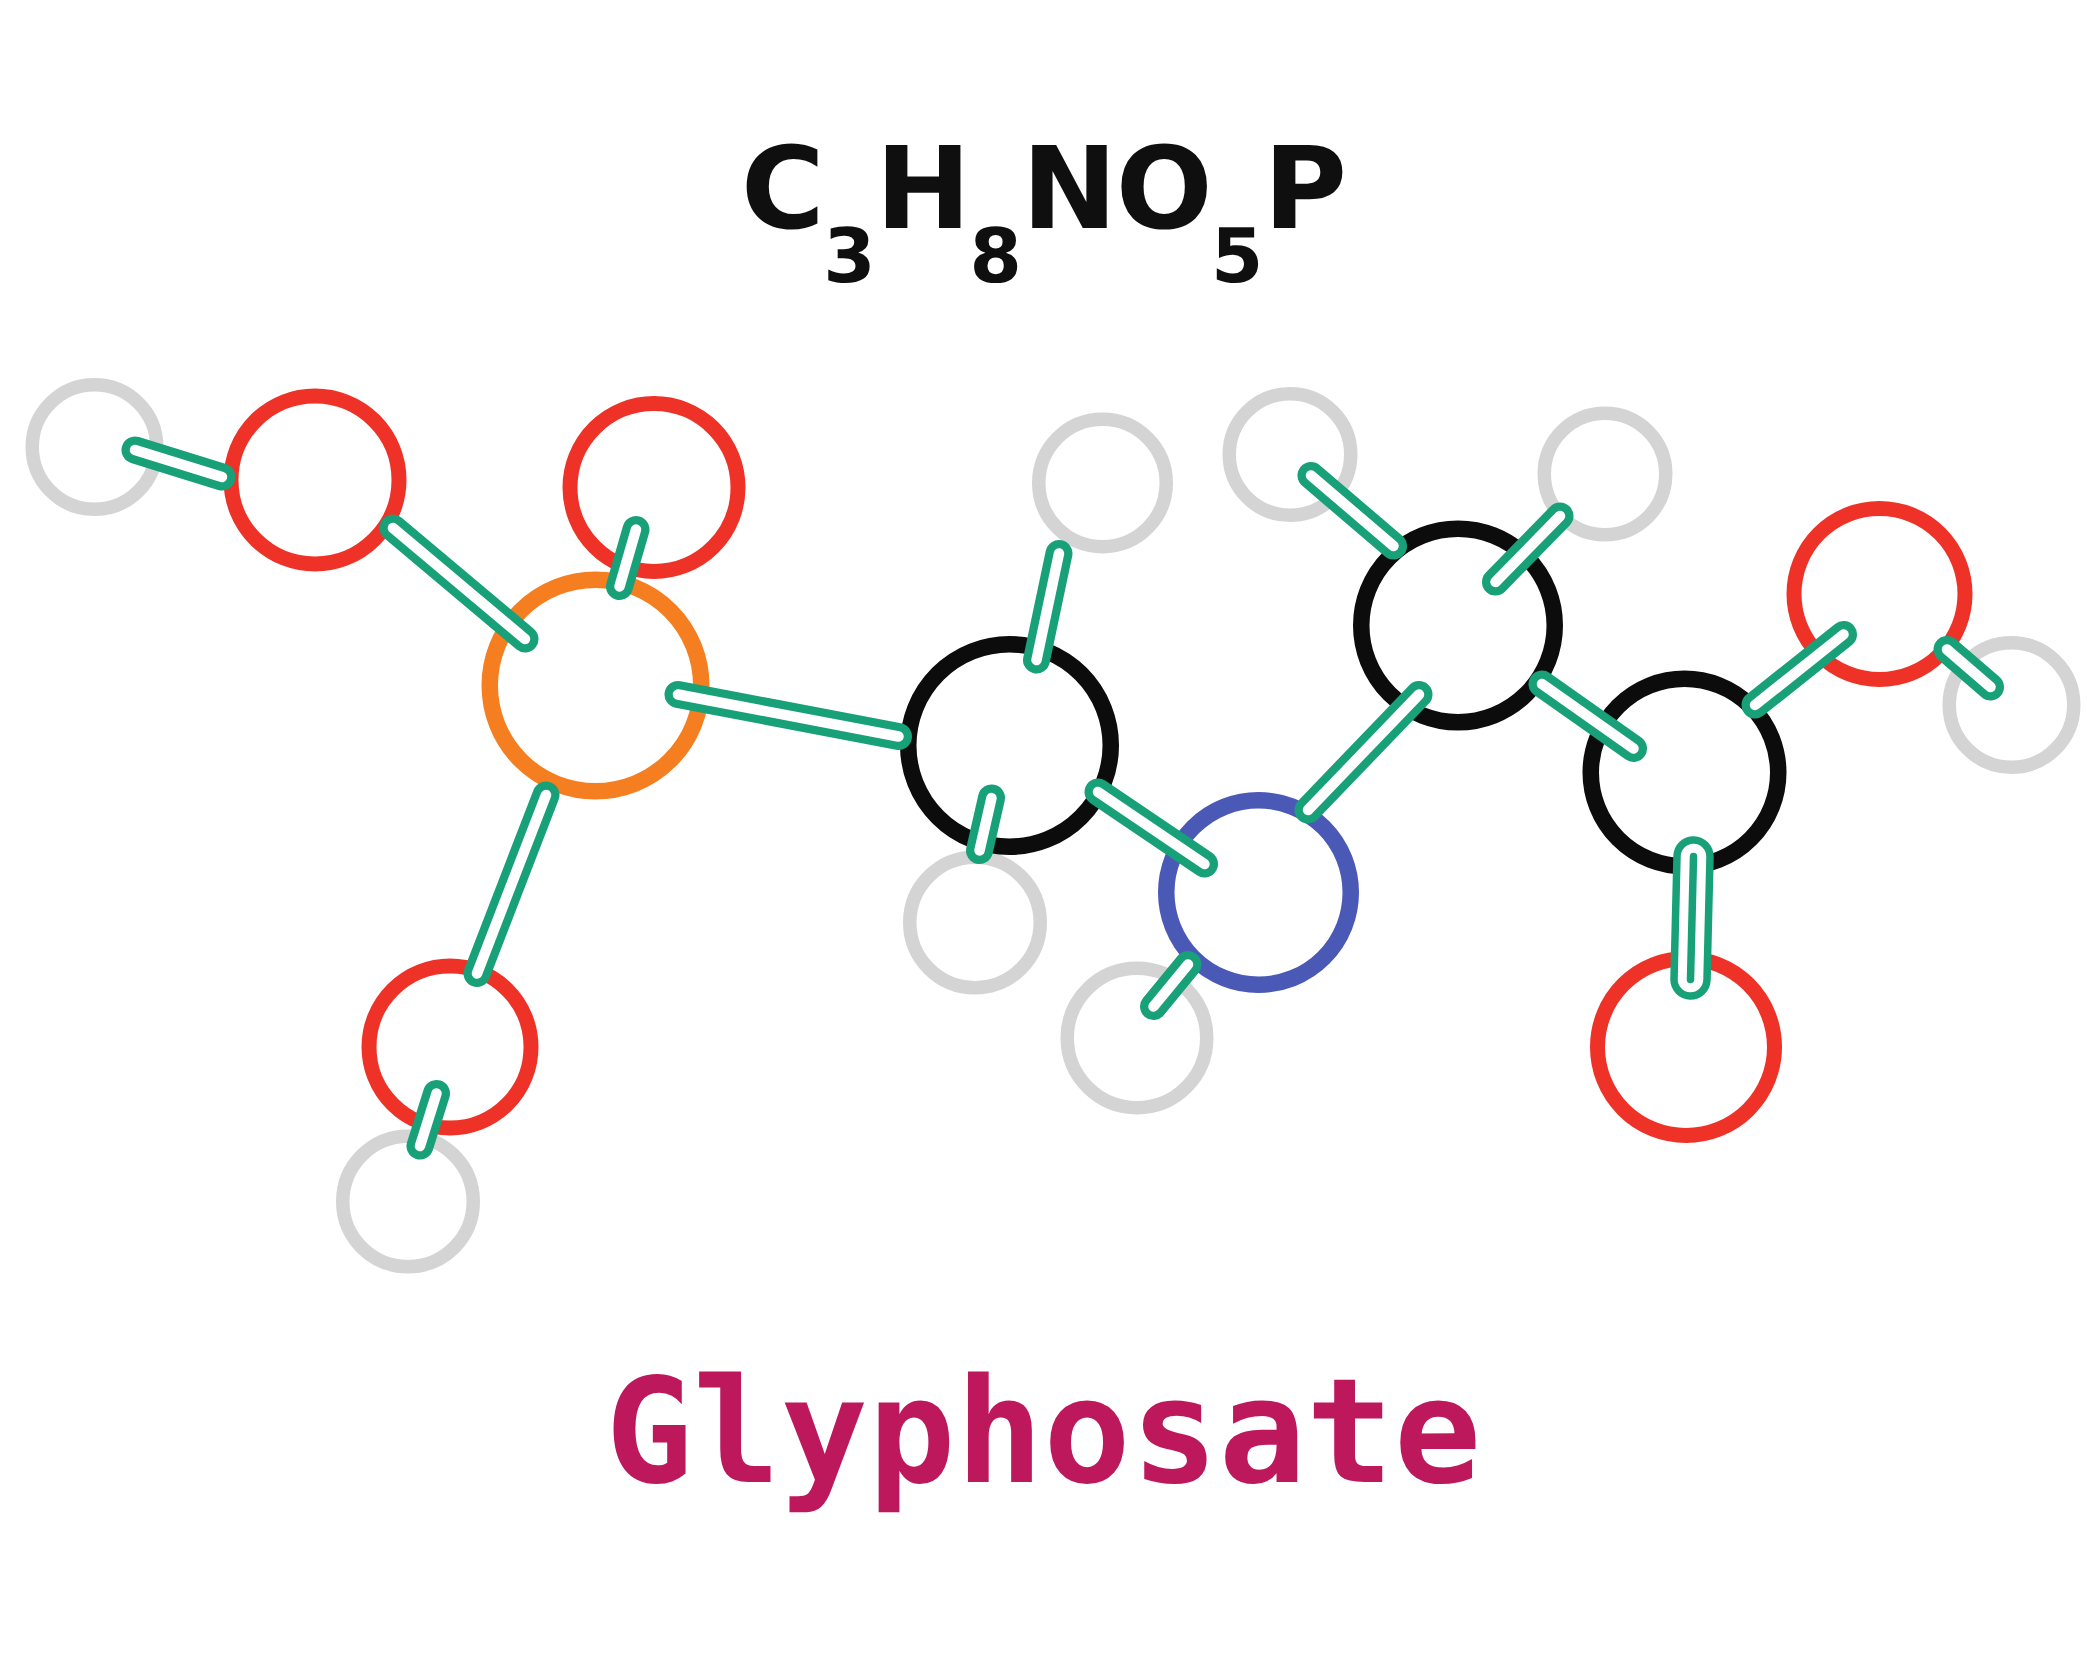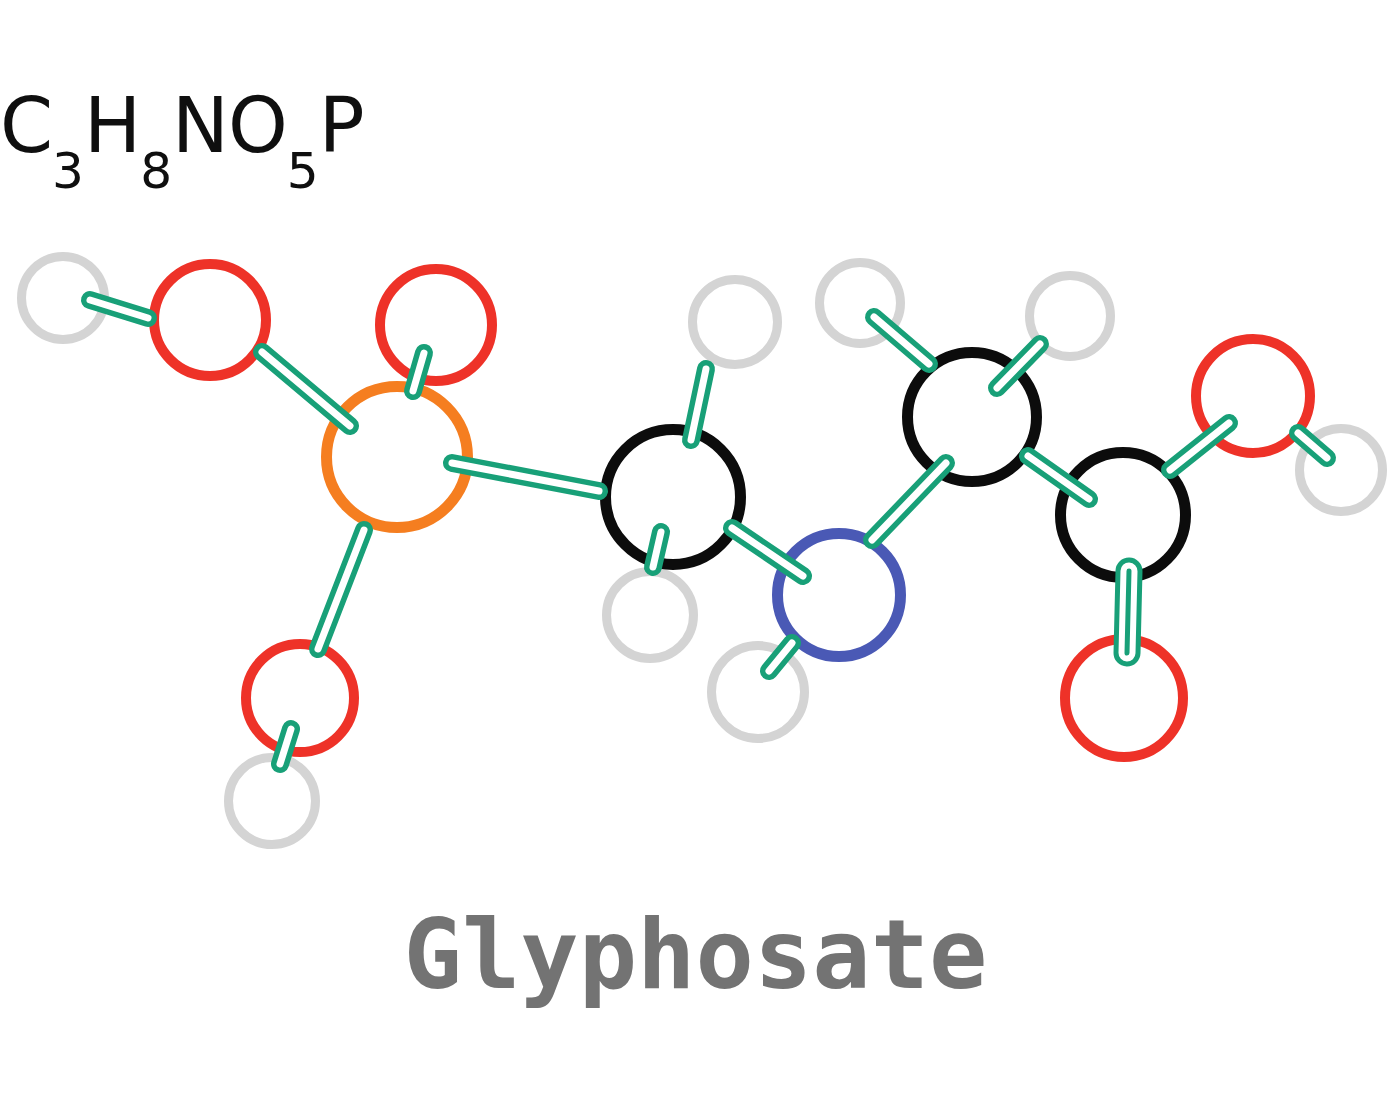--- a/index.html
+++ b/index.html
@@ -6,23 +6,23 @@
   .canvas{
     position:relative;
     width:1391px;height:1112px;
     background:#ffffff;
     overflow:hidden;
     font-family:"DejaVu Sans",sans-serif;
   }
   .formula{
     position:absolute;
     top:88px;left:0;right:0;
-    text-align:left;
+    text-align:center;
     font-family:"DejaVu Sans",sans-serif;
-    font-weight:normal;
+    font-weight:bold;
     font-size:76px;
     letter-spacing:-1px;
     line-height:1;
     color:#0f0f0f;
     white-space:nowrap;
   }
   .formula .sub{
     font-size:0.66em;
     position:relative;
     top:0.72em;
@@ -34,21 +34,21 @@
     display:block;
   }
   .mol-name{
     position:absolute;
     top:906px;left:0;right:0;
     text-align:center;
     font-family:"DejaVu Sans Mono",monospace;
     font-weight:bold;
     font-size:97px;
     line-height:1;
-    color:#737373;
+    color:#be185d;
     white-space:nowrap;
   }
 </style>
 </head>
 <body>
 
 <div class="canvas">
   <div class="formula"><span>C</span><span class="sub">3</span><span>H</span><span class="sub">8</span><span>NO</span><span class="sub">5</span><span>P</span></div>
   <svg class="mol-svg" viewBox="0 0 1391 1112" xmlns="http://www.w3.org/2000/svg">
       <circle cx="63" cy="298" r="41.5" fill="#ffffff" stroke="#D4D4D4" stroke-width="9"></circle>

